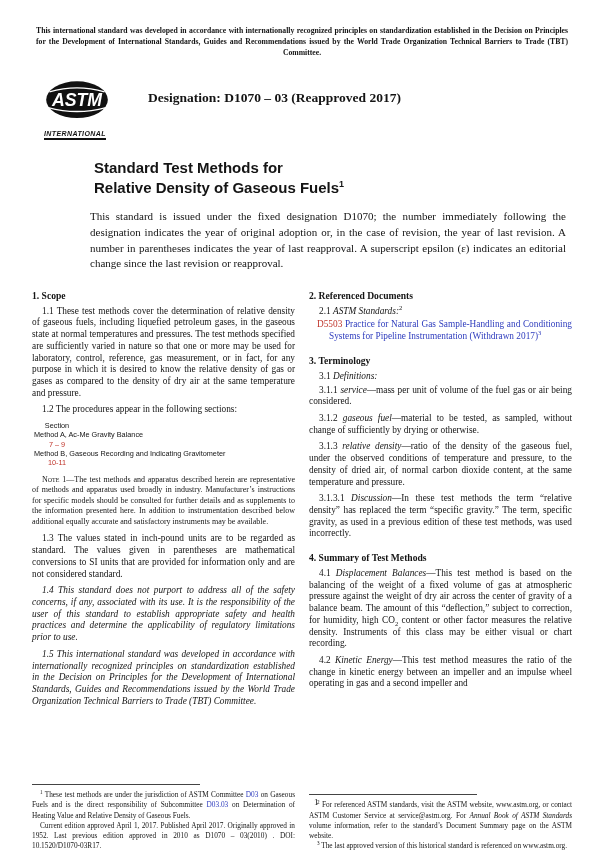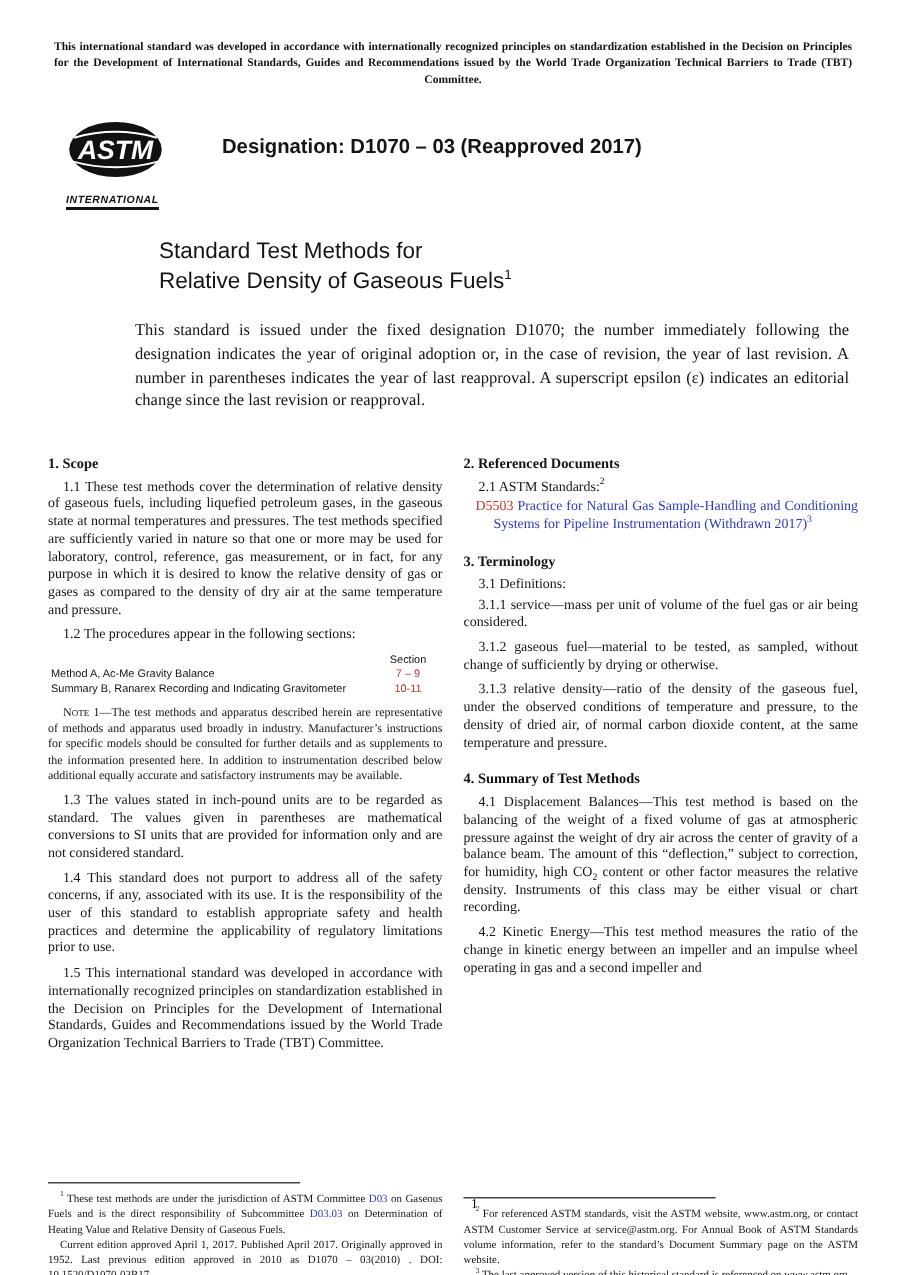--- a/index.html
+++ b/index.html
@@ -13,49 +13,49 @@
     margin:0 4px 0 4px;
   }
   .masthead{display:flex;align-items:flex-start;margin-top:22px;margin-left:12px;}
   .logo-wrap{width:104px;flex:0 0 auto;text-align:left;}
   .logo-sub{
     font-family:"Liberation Sans", sans-serif;font-weight:bold;font-style:italic;
     font-size:7px;letter-spacing:.4px;margin-top:-2px;border-bottom:2px solid #111;
     display:inline-block;padding-bottom:1px;
   }
   .designation{
-    font-family:Liberation Sans, sans-serif;font-weight:bold;font-size:13.5px;
+    font-family:Liberation Serif, serif;font-weight:bold;font-size:13.5px;
     margin-top:10px;
   }
   .title-block{margin:18px 0 0 58px;font-family:"Liberation Sans", sans-serif;}
-  .doc-title{font-weight:normal;font-size:15px;line-height:1.3;margin:16px;}
+  .doc-title{font-weight:bold;font-size:15px;line-height:1.3;margin:4px;}
   .doc-title sup{font-size:9px;}
   .issue-note{
     margin:12px 6px 0 58px;font-size:11px;line-height:1.42;text-align:justify;
   }
   .columns{display:flex;gap:14px;margin-top:16px;}
   .col{width:263px;flex:0 0 auto;display:flex;flex-direction:column;min-height:563px;}
   h3.sec{
     font-size:9.6px;margin:7px 0 5px 0;font-weight:bold;font-family:"Liberation Serif", serif;
   }
-  h3.sec:first-child{margin-top:12px;}
+  h3.sec:first-child{margin-top:2px;}
   p.body{
     font-size:9.3px;line-height:1.26;text-align:justify;text-indent:10px;margin:0 0 5px 0;
   }
   p.body.tight{margin-bottom:2px;}
-  .it{}
+  .it{font-style:italic;}
   .red{color:#c0362c;}
   .blue{color:#2d3bbd;}
   sup{font-size:70%;line-height:0;}
   sub{font-size:70%;line-height:0;}
   .methods-table{
     font-family:"Liberation Sans", sans-serif;font-size:7.3px;line-height:1.28;
     margin:3px 0 7px 2px;
   }
-  .mt-row{display:flex;}
+  .mt-row{display:flex;flex-direction:column;}
   .mt-label{flex:1;}
   .mt-sec{width:46px;text-align:center;}
   .mt-head{text-align:center;}
   p.note{
     font-size:8px;line-height:1.32;text-align:justify;text-indent:10px;margin:0 0 6px 0;
   }
   .sc{font-variant:small-caps;}
   .hang{
     font-size:9.3px;line-height:1.26;text-align:justify;
     margin:0 0 5px 8px;padding-left:12px;text-indent:-12px;
@@ -110,21 +110,21 @@
       <div class="methods-table">
         <div class="mt-row">
           <span class="mt-label"></span>
           <span class="mt-sec mt-head">Section</span>
         </div>
         <div class="mt-row">
           <span class="mt-label">Method A, Ac-Me Gravity Balance</span>
           <span class="mt-sec red">7 – 9</span>
         </div>
         <div class="mt-row">
-          <span class="mt-label">Summary B, Ranarex Recording and Indicating Gravitometer</span>
+          <span class="mt-label">Method B, Gaseous Recording and Indicating Gravitometer</span>
           <span class="mt-sec red">10-11</span>
         </div>
       </div>
 
       <p class="note"><span class="sc">Note 1</span><span>—The test methods and apparatus described herein are representative of methods and apparatus used broadly in industry. Manufacturer’s instructions for specific models should be consulted for further details and as supplements to the information presented here. In addition to instrumentation described below additional equally accurate and satisfactory instruments may be available.</span></p>
 
       <p class="body">1.3 The values stated in inch-pound units are to be regarded as standard. The values given in parentheses are mathematical conversions to SI units that are provided for information only and are not considered standard.</p>
       <p class="body it">1.4 This standard does not purport to address all of the safety concerns, if any, associated with its use. It is the responsibility of the user of this standard to establish appropriate safety and health practices and determine the applicability of regulatory limitations prior to use.</p>
       <p class="body it">1.5 This international standard was developed in accordance with internationally recognized principles on standardization established in the Decision on Principles for the Development of International Standards, Guides and Recommendations issued by the World Trade Organization Technical Barriers to Trade (TBT) Committee.</p>
 
@@ -138,20 +138,21 @@
     <div class="col">
       <h3 class="sec">2. Referenced Documents</h3>
       <p class="body tight"><span>2.1 </span><span class="it">ASTM Standards:</span><sup>2</sup></p>
       <p class="hang"><span class="red">D5503</span><span class="blue"> Practice for Natural Gas Sample-Handling and Conditioning Systems for Pipeline Instrumentation (Withdrawn 2017)</span><sup class="blue">3</sup></p>
 
       <h3 class="sec">3. Terminology</h3>
       <p class="body tight"><span>3.1 </span><span class="it">Definitions:</span></p>
       <p class="body"><span>3.1.1 </span><span class="it">service</span><span>—mass per unit of volume of the fuel gas or air being considered.</span></p>
       <p class="body"><span>3.1.2 </span><span class="it">gaseous fuel</span><span>—material to be tested, as sampled, without change of sufficiently by drying or otherwise.</span></p>
       <p class="body"><span>3.1.3 </span><span class="it">relative density</span><span>—ratio of the density of the gaseous fuel, under the observed conditions of temperature and pressure, to the density of dried air, of normal carbon dioxide content, at the same temperature and pressure.</span></p>
+      <p class="body"><span>3.1.3.1 </span><span class="it">Discussion</span><span>—In these test methods the term “relative density” has replaced the term “specific gravity.” The term, specific gravity, as used in a previous edition of these test methods, was used incorrectly.</span></p>
 
       <h3 class="sec">4. Summary of Test Methods</h3>
       <p class="body"><span>4.1 </span><span class="it">Displacement Balances</span><span>—This test method is based on the balancing of the weight of a fixed volume of gas at atmospheric pressure against the weight of dry air across the center of gravity of a balance beam. The amount of this “deflection,” subject to correction, for humidity, high CO</span><sub>2</sub><span> content or other factor measures the relative density. Instruments of this class may be either visual or chart recording.</span></p>
       <p class="body"><span>4.2 </span><span class="it">Kinetic Energy</span><span>—This test method measures the ratio of the change in kinetic energy between an impeller and an impulse wheel operating in gas and a second impeller and</span></p>
 
       <div class="footnote-area">
         <div class="fn-divider"></div>
         <p class="fn"><sup>2</sup><span> For referenced ASTM standards, visit the ASTM website, www.astm.org, or contact ASTM Customer Service at service@astm.org. For </span><span class="it">Annual Book of ASTM Standards</span><span> volume information, refer to the standard’s Document Summary page on the ASTM website.</span></p>
         <p class="fn"><sup>3</sup><span> The last approved version of this historical standard is referenced on www.astm.org.</span></p>
       </div>

